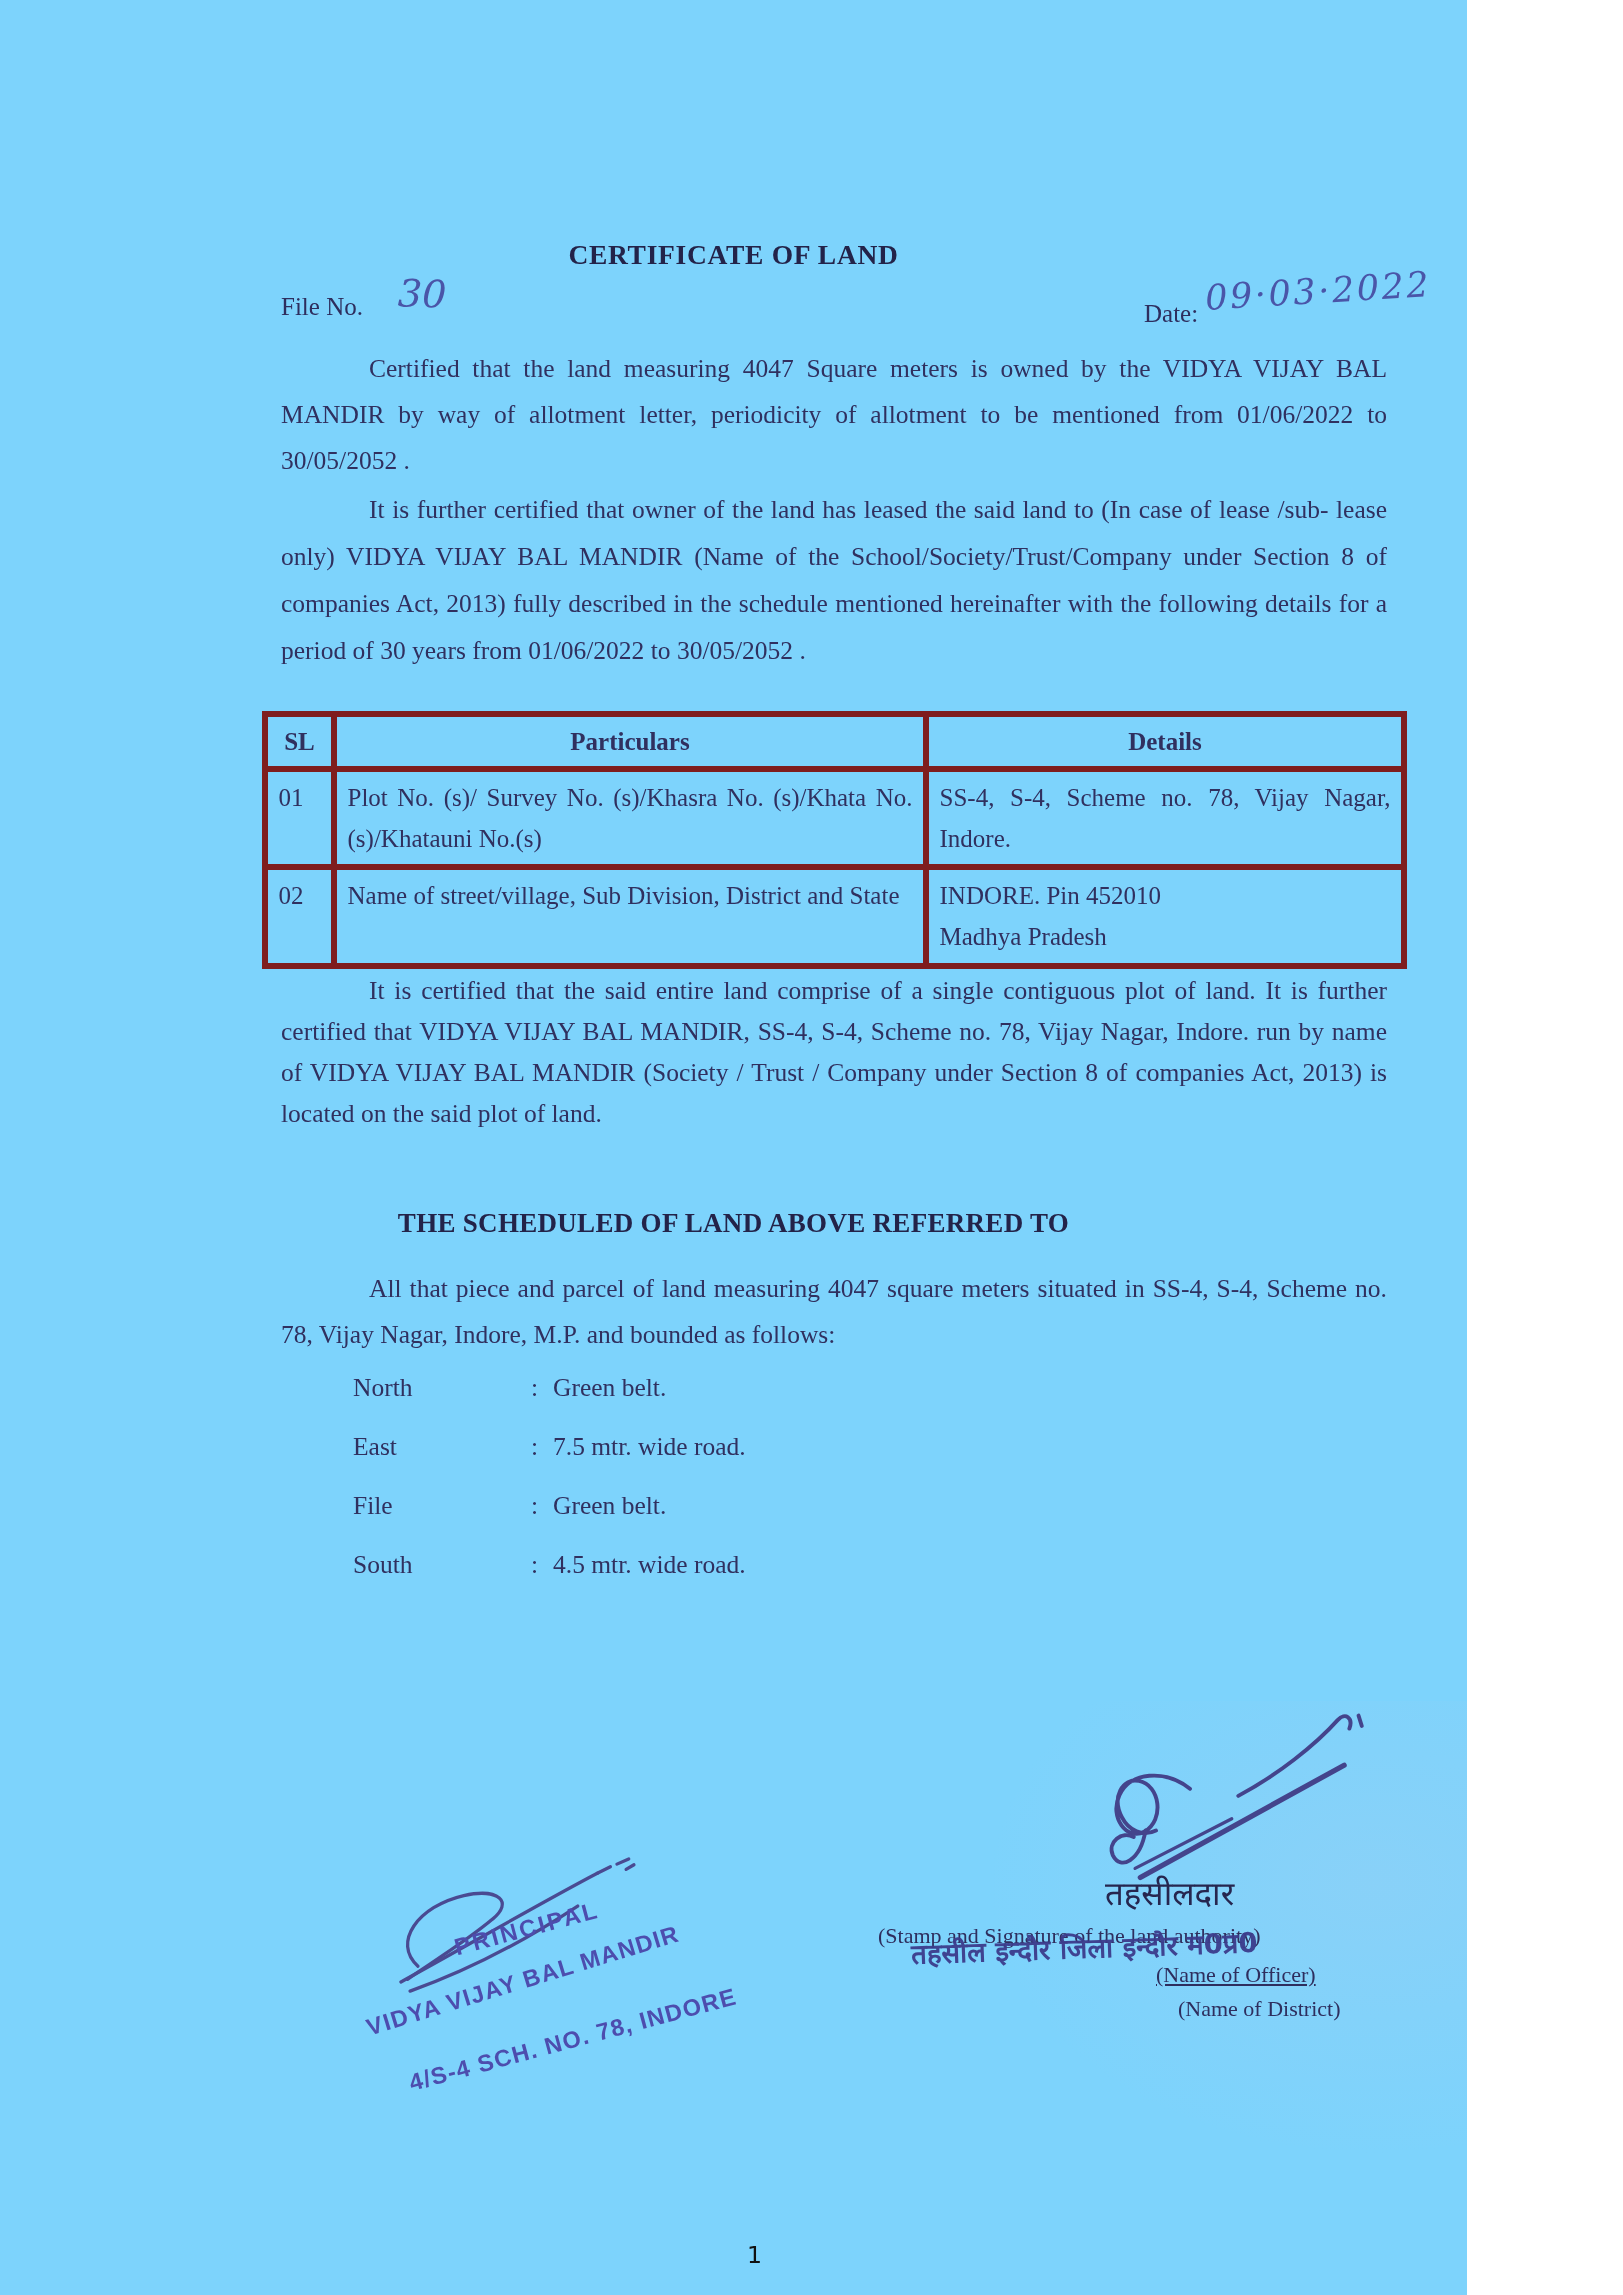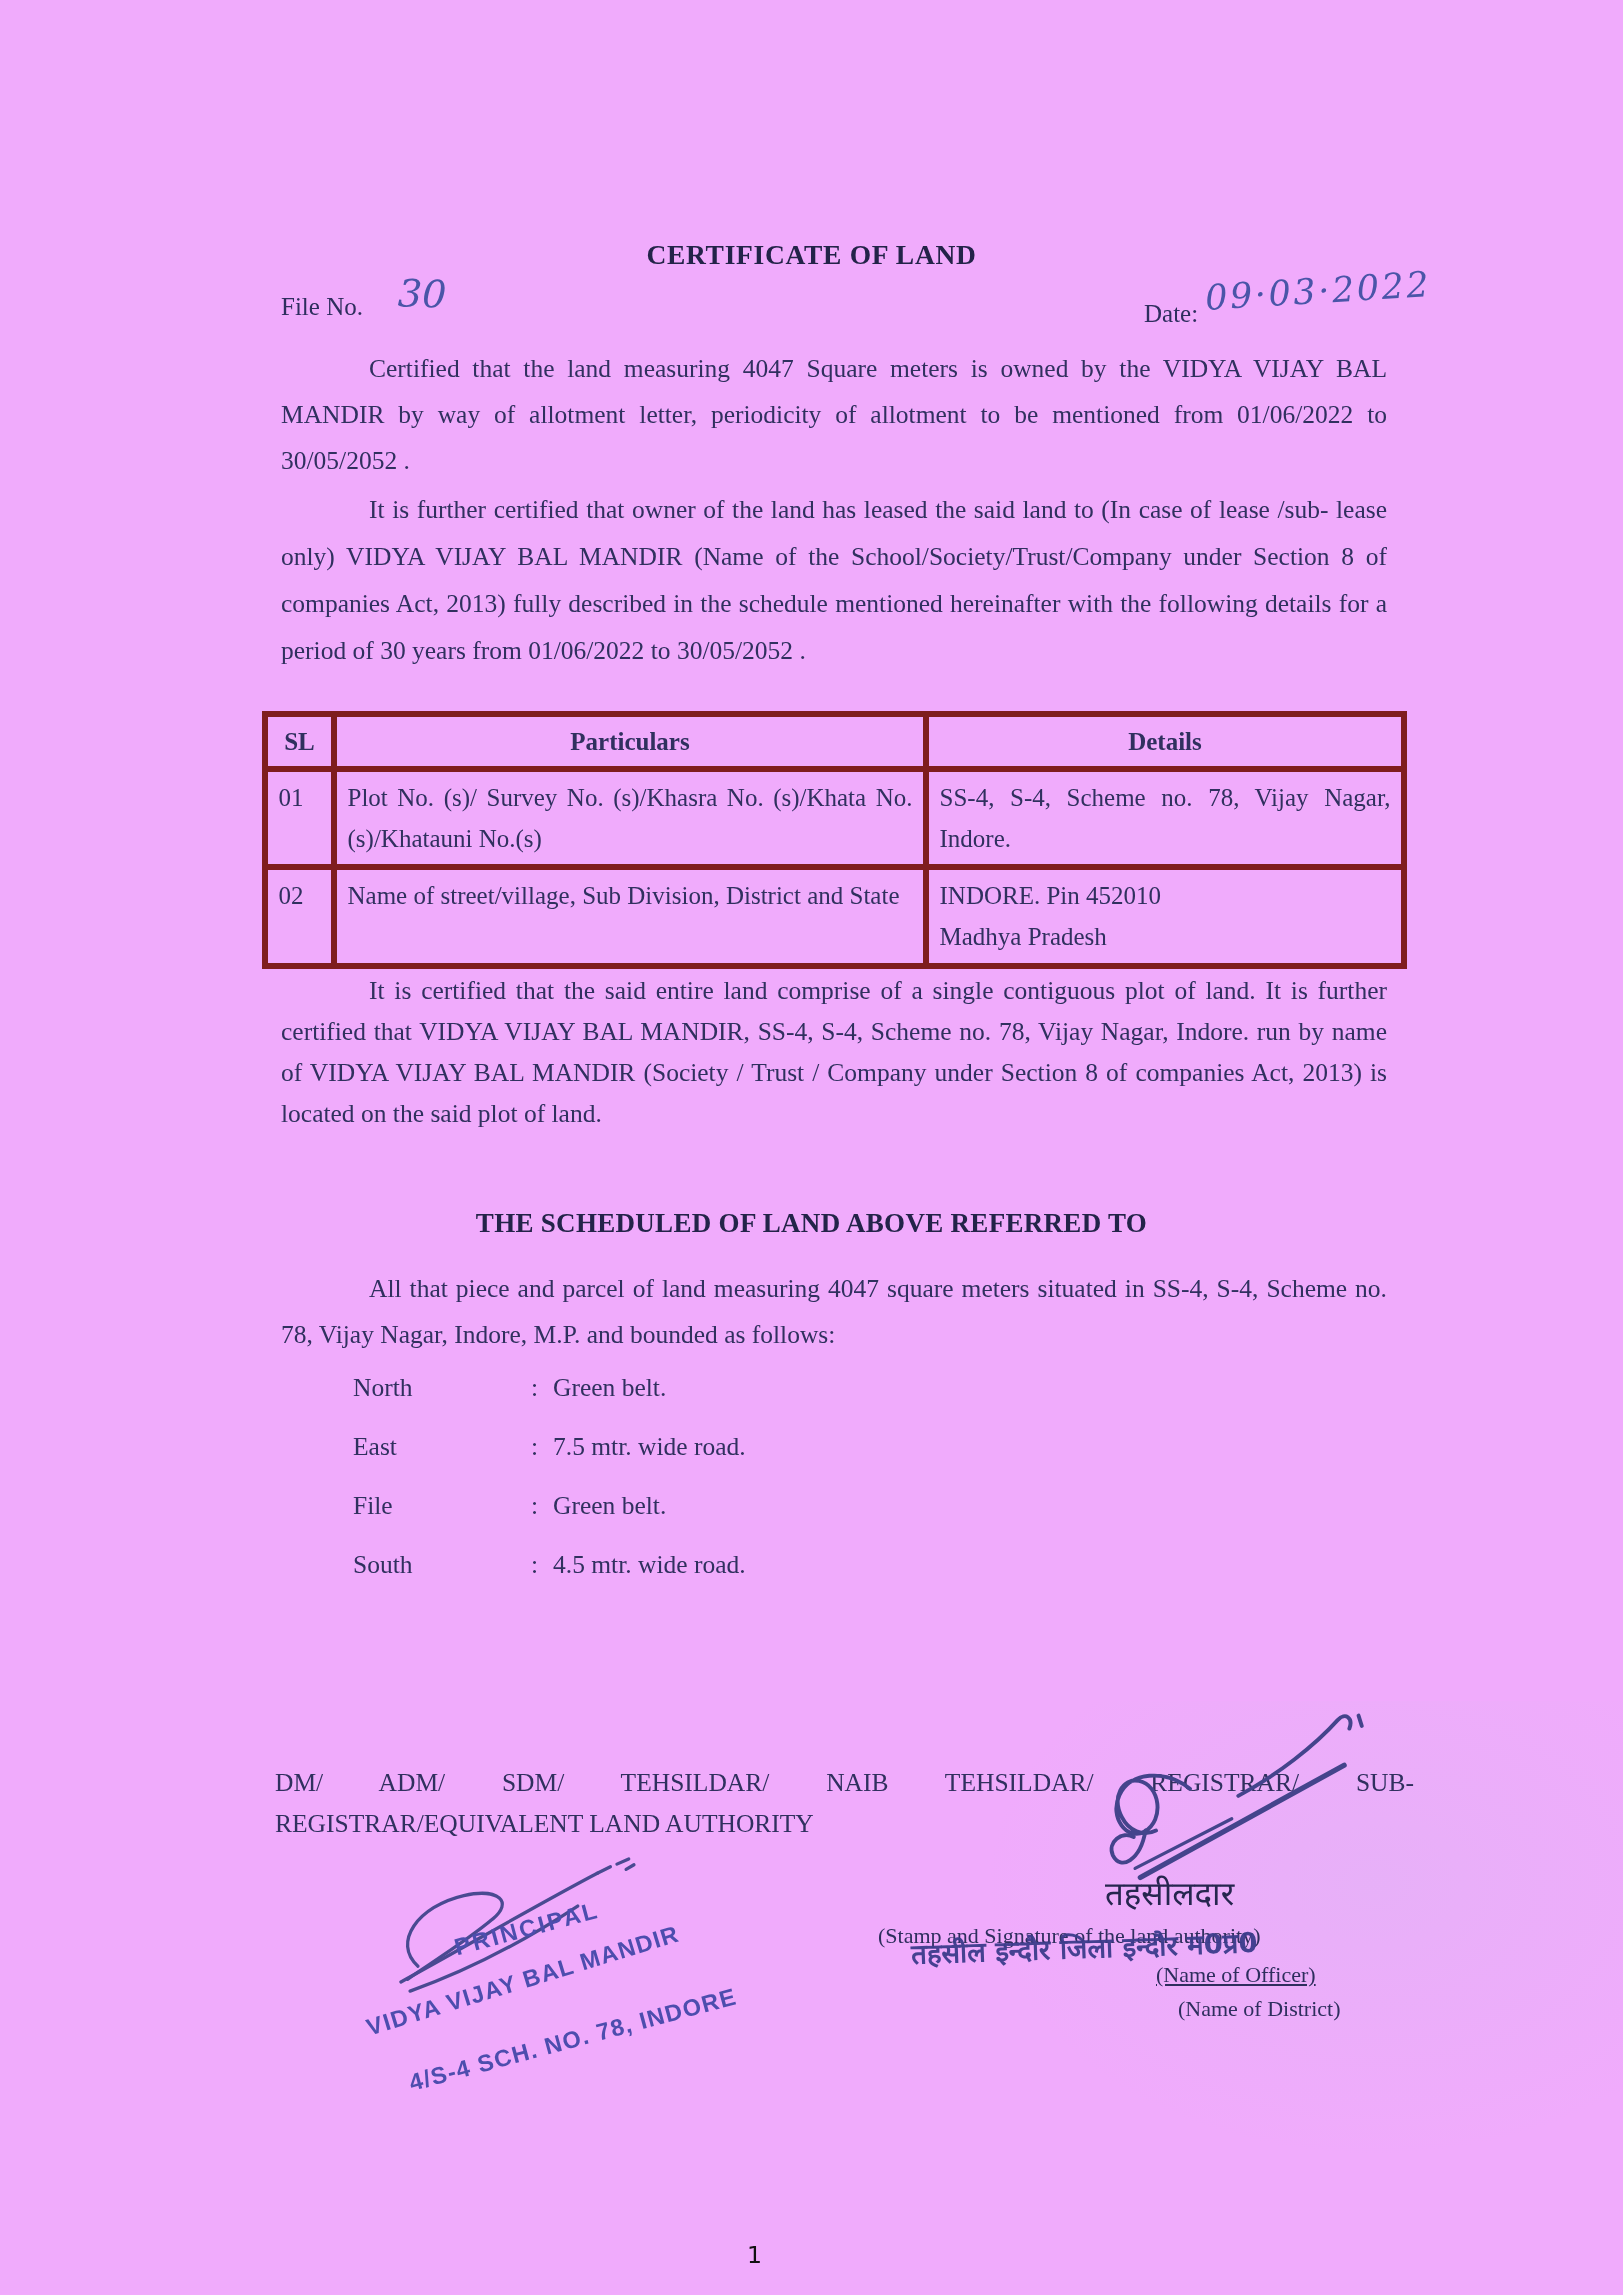--- a/index.html
+++ b/index.html
@@ -1,17 +1,17 @@
 <!DOCTYPE html>
 <html style="font-size:10.5px"><head>
 <meta charset="utf-8">
 <style>
   html,body { margin:0; padding:0; background:#ffffff; }
   .sheet {
-    position:relative; width:1623px; height:2295px; background:#f0abfc;
+    position:relative; width:1467px; height:2295px; background:#7dd3fc;
     font-family:"Liberation Serif", serif; color:#2e2e5e; overflow:hidden;
   }
   .abs { position:absolute; }
   .doc-title {
     left:0; right:0; top:239px; text-align:center;
     font-size:27.5px; font-weight:bold; letter-spacing:0.7px; color:#232349;
   }
   .label { font-size:25px; color:#2e2e5e; }
   .handwrite {
     font-family:"DejaVu Serif", serif; font-style:italic;
@@ -134,24 +134,20 @@
   <div class="bound-row" style="top:1432px;">
     <span class="bound-dir">East</span><span class="bound-sep">:</span><span>7.5 mtr. wide road.</span>
   </div>
   <div class="bound-row" style="top:1491px;">
     <span class="bound-dir">File</span><span class="bound-sep">:</span><span>Green belt.</span>
   </div>
   <div class="bound-row" style="top:1550px;">
     <span class="bound-dir">South</span><span class="bound-sep">:</span><span>4.5 mtr. wide road.</span>
   </div>
 
-  <div class="abs authority">
-    <div class="l1">DM/ ADM/ SDM/ TEHSILDAR/ NAIB TEHSILDAR/ REGISTRAR/ SUB-</div>
-    <div class="l2">REGISTRAR/EQUIVALENT LAND AUTHORITY</div>
-  </div>
 
   <svg class="sig" style="left:1067px; top:1709px;" width="340" height="196" viewBox="0 0 520 300">
     <g fill="none" stroke="#44448c" stroke-width="6" stroke-linecap="round">
       <path d="M 432 30 c 6 -16 -6 -26 -18 -13 c -34 38 -92 84 -152 116"></path>
       <path d="M 446 10 l 5 16"></path>
       <path d="M 188 122 C 150 92, 96 96, 80 132 C 64 166, 92 202, 118 188 C 150 170, 142 116, 110 110 C 84 105, 68 136, 84 166 C 94 186, 116 196, 136 186"></path>
       <path d="M 120 186 C 112 232, 82 248, 70 224 C 61 204, 84 186, 102 196"></path>
       <path d="M 112 258 L 424 86" stroke-width="8"></path>
       <path d="M 104 244 L 252 168" stroke-width="5"></path>
     </g>

